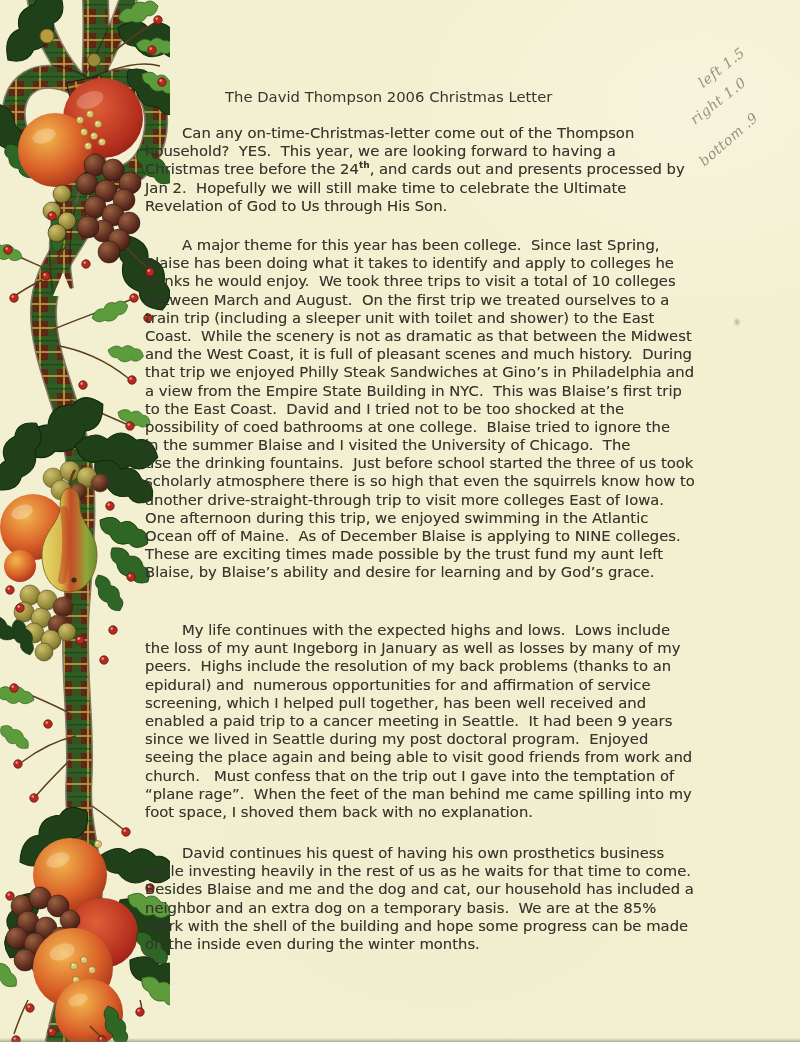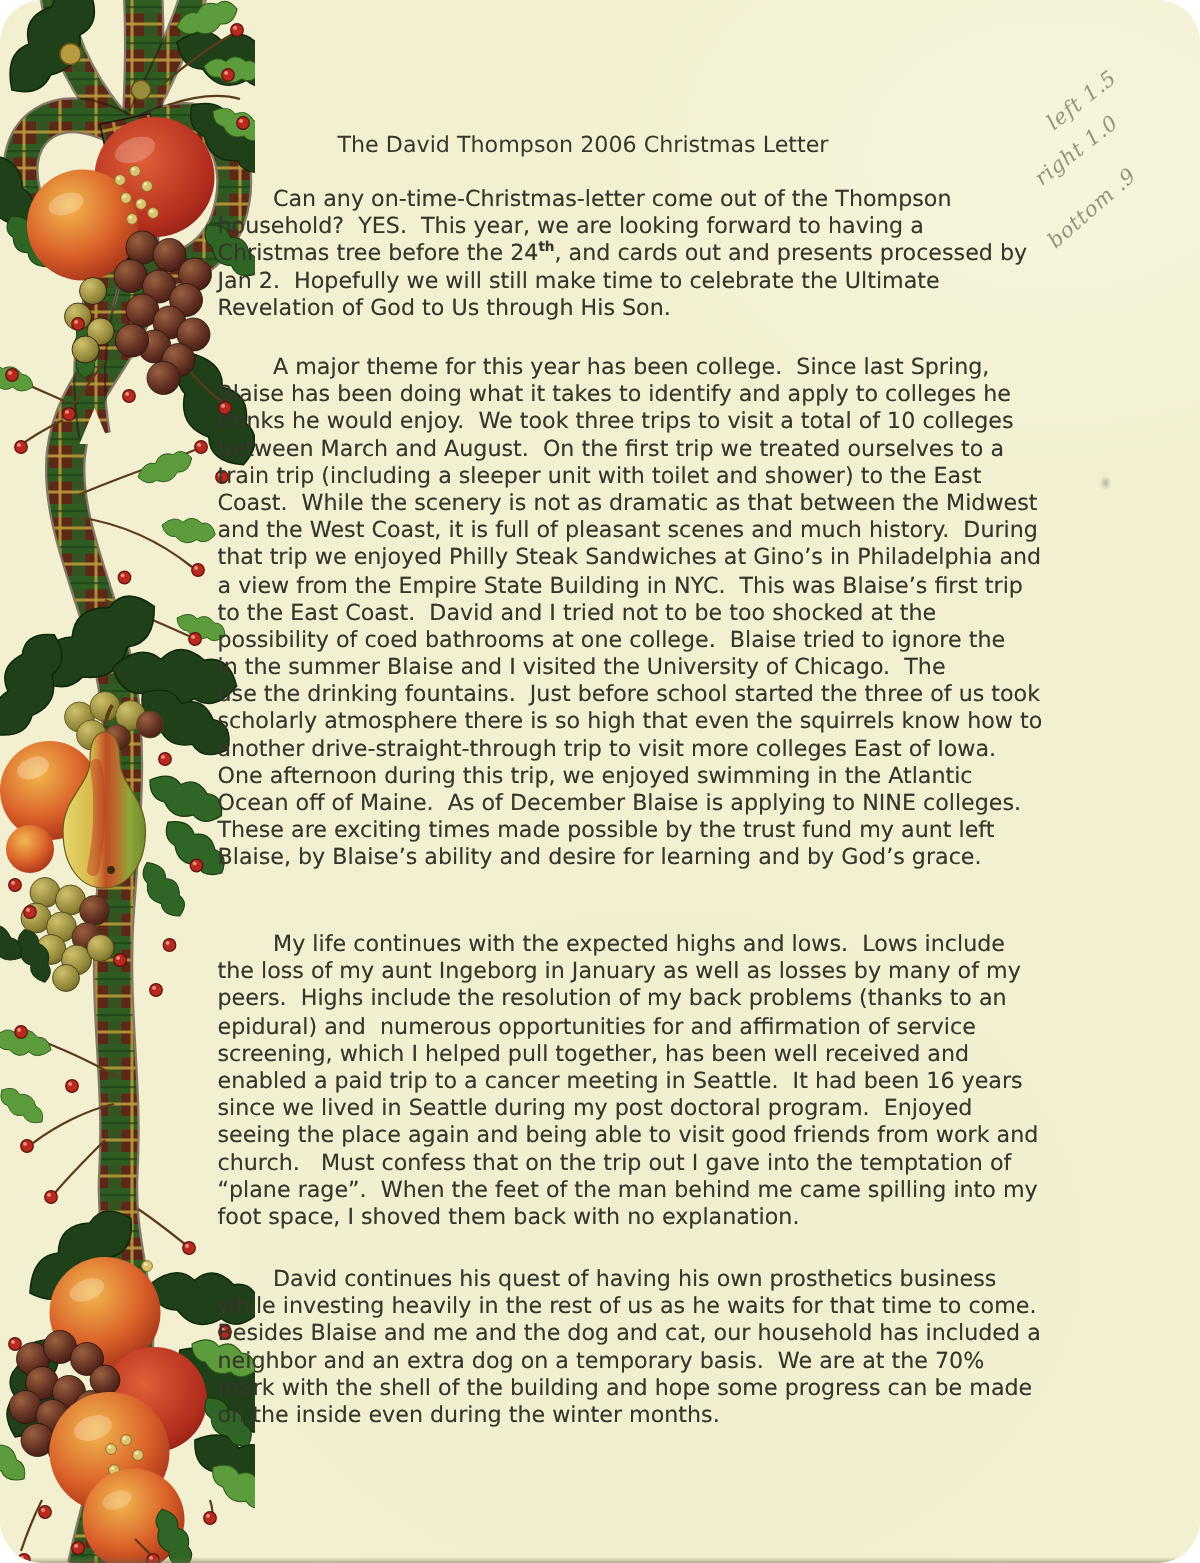--- a/index.html
+++ b/index.html
@@ -3,21 +3,20 @@
 <meta charset="utf-8">
 <style>
   html,body { margin:0; padding:0; }
   .page {
     position:relative; width:800px; height:1042px; overflow:hidden;
     background:
       radial-gradient(ellipse 420px 300px at 88% 10%, rgba(250,248,228,0.55), rgba(250,248,228,0) 70%),
       radial-gradient(ellipse 520px 420px at 55% 80%, rgba(238,234,202,0.45), rgba(238,234,202,0) 70%),
       #f3f0d2;
     font-family:"DejaVu Sans", sans-serif;
-    border-radius:28px;
   }
   .garland { position:absolute; left:0; top:0; }
   .letter { position:absolute; left:145px; top:0; width:640px; color:#36362c; }
   .title { position:absolute; left:80px; top:88px; font-size:14.8px; white-space:pre; }
   .para { position:absolute; left:0; }
   .p1 { top:124px; } .p2 { top:236px; } .p3 { top:583px;margin-top:38px; } .p4 { top:844px; }
   .line { font-size:14.8px; line-height:18.2px; height:18.2px; white-space:pre;
           text-shadow:0 0 0.4px rgba(55,55,42,0.45); }
   .line:first-child { padding-left:37px; }
   .line sup { font-size:9px; line-height:0;font-weight:bold; }
@@ -358,32 +357,32 @@
         <div class="line">Ocean off of Maine.  As of December Blaise is applying to NINE colleges.</div>
         <div class="line">These are exciting times made possible by the trust fund my aunt left</div>
         <div class="line">Blaise, by Blaise’s ability and desire for learning and by God’s grace.</div>
       </div>
     <div class="para p3">
         <div class="line">My life continues with the expected highs and lows.  Lows include</div>
         <div class="line">the loss of my aunt Ingeborg in January as well as losses by many of my</div>
         <div class="line">peers.  Highs include the resolution of my back problems (thanks to an</div>
         <div class="line">epidural) and  numerous opportunities for and affirmation of service</div>
         <div class="line">screening, which I helped pull together, has been well received and</div>
-        <div class="line">enabled a paid trip to a cancer meeting in Seattle.  It had been 16 years</div>
+        <div class="line">enabled a paid trip to a cancer meeting in Seattle.  It had been 9 years</div>
         <div class="line">since we lived in Seattle during my post doctoral program.  Enjoyed</div>
         <div class="line">seeing the place again and being able to visit good friends from work and</div>
         <div class="line">church.   Must confess that on the trip out I gave into the temptation of</div>
         <div class="line">“plane rage”.  When the feet of the man behind me came spilling into my</div>
         <div class="line">foot space, I shoved them back with no explanation.</div>
       </div>
     <div class="para p4">
         <div class="line">David continues his quest of having his own prosthetics business</div>
         <div class="line">while investing heavily in the rest of us as he waits for that time to come.</div>
         <div class="line">Besides Blaise and me and the dog and cat, our household has included a</div>
-        <div class="line">neighbor and an extra dog on a temporary basis.  We are at the 70%</div>
+        <div class="line">neighbor and an extra dog on a temporary basis.  We are at the 85%</div>
         <div class="line">mark with the shell of the building and hope some progress can be made</div>
         <div class="line">on the inside even during the winter months.</div>
       </div>
   </div>
 
   <div class="hand-note note-0">left 1.5</div>
   <div class="hand-note note-1">right 1.0</div>
   <div class="hand-note note-2">bottom .9</div>
 
   <div class="speck"></div>

